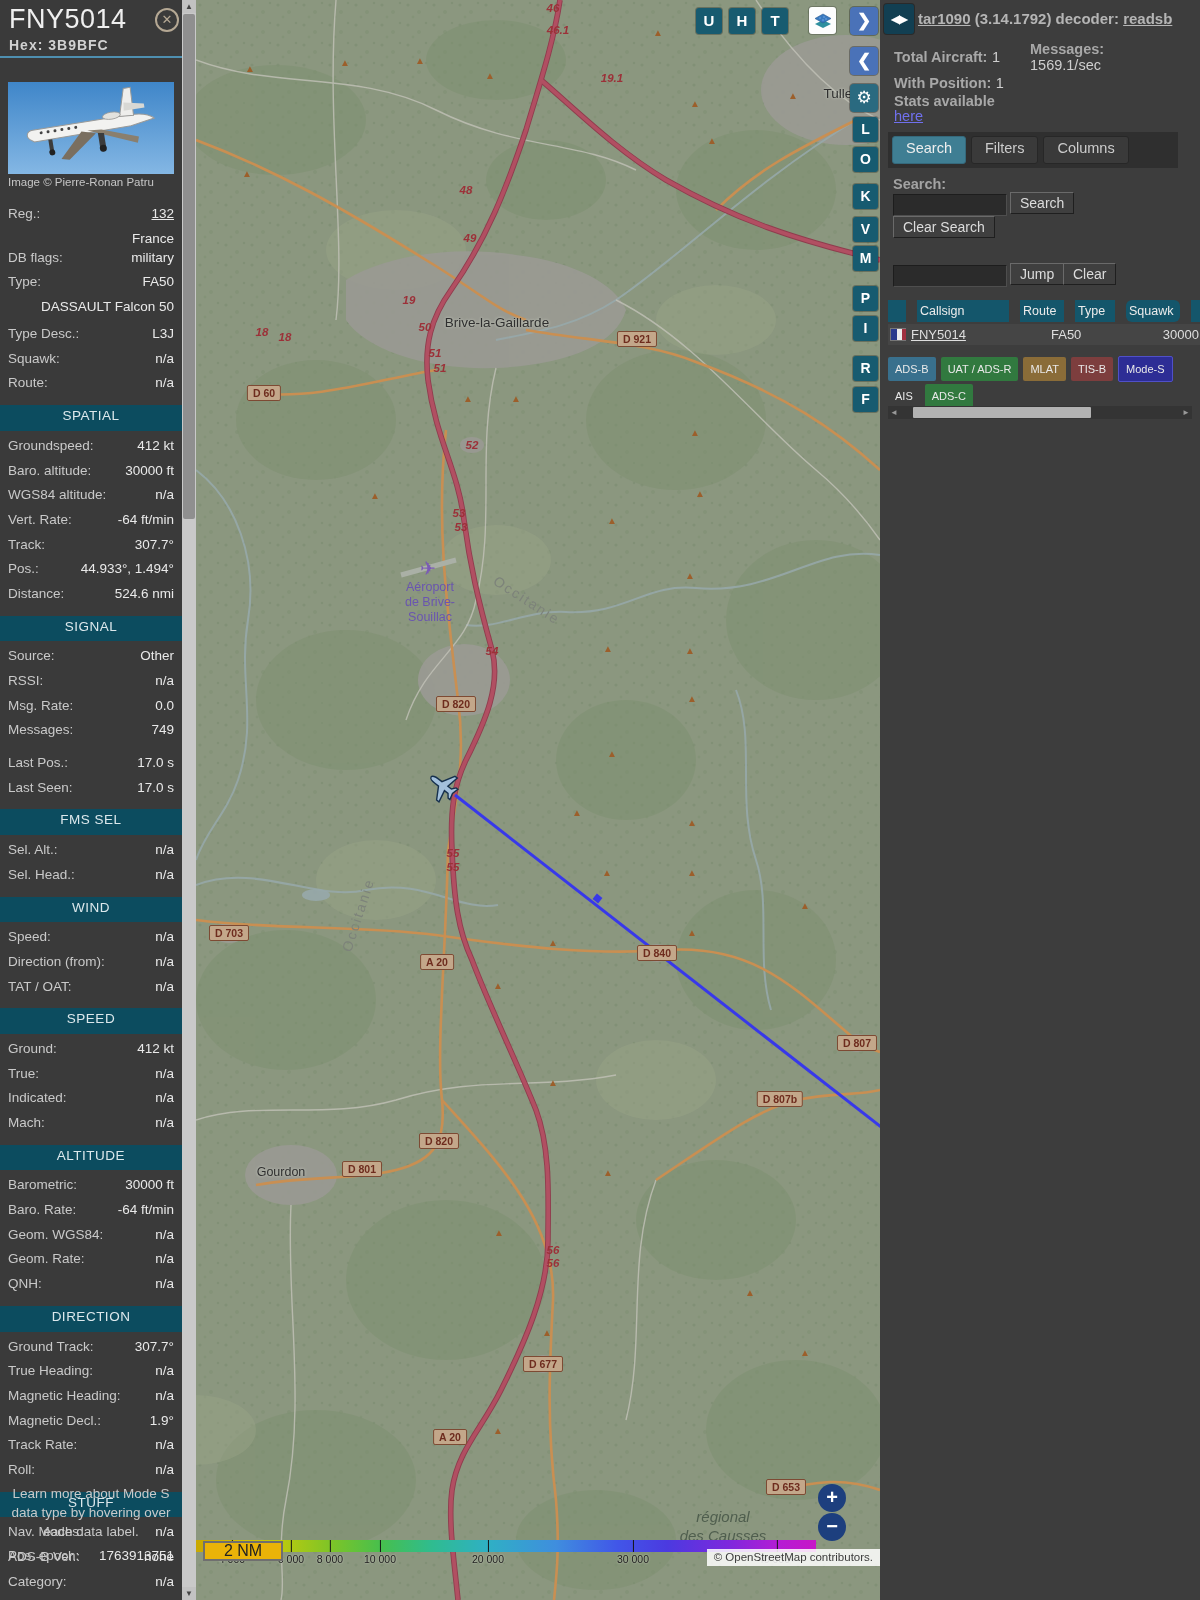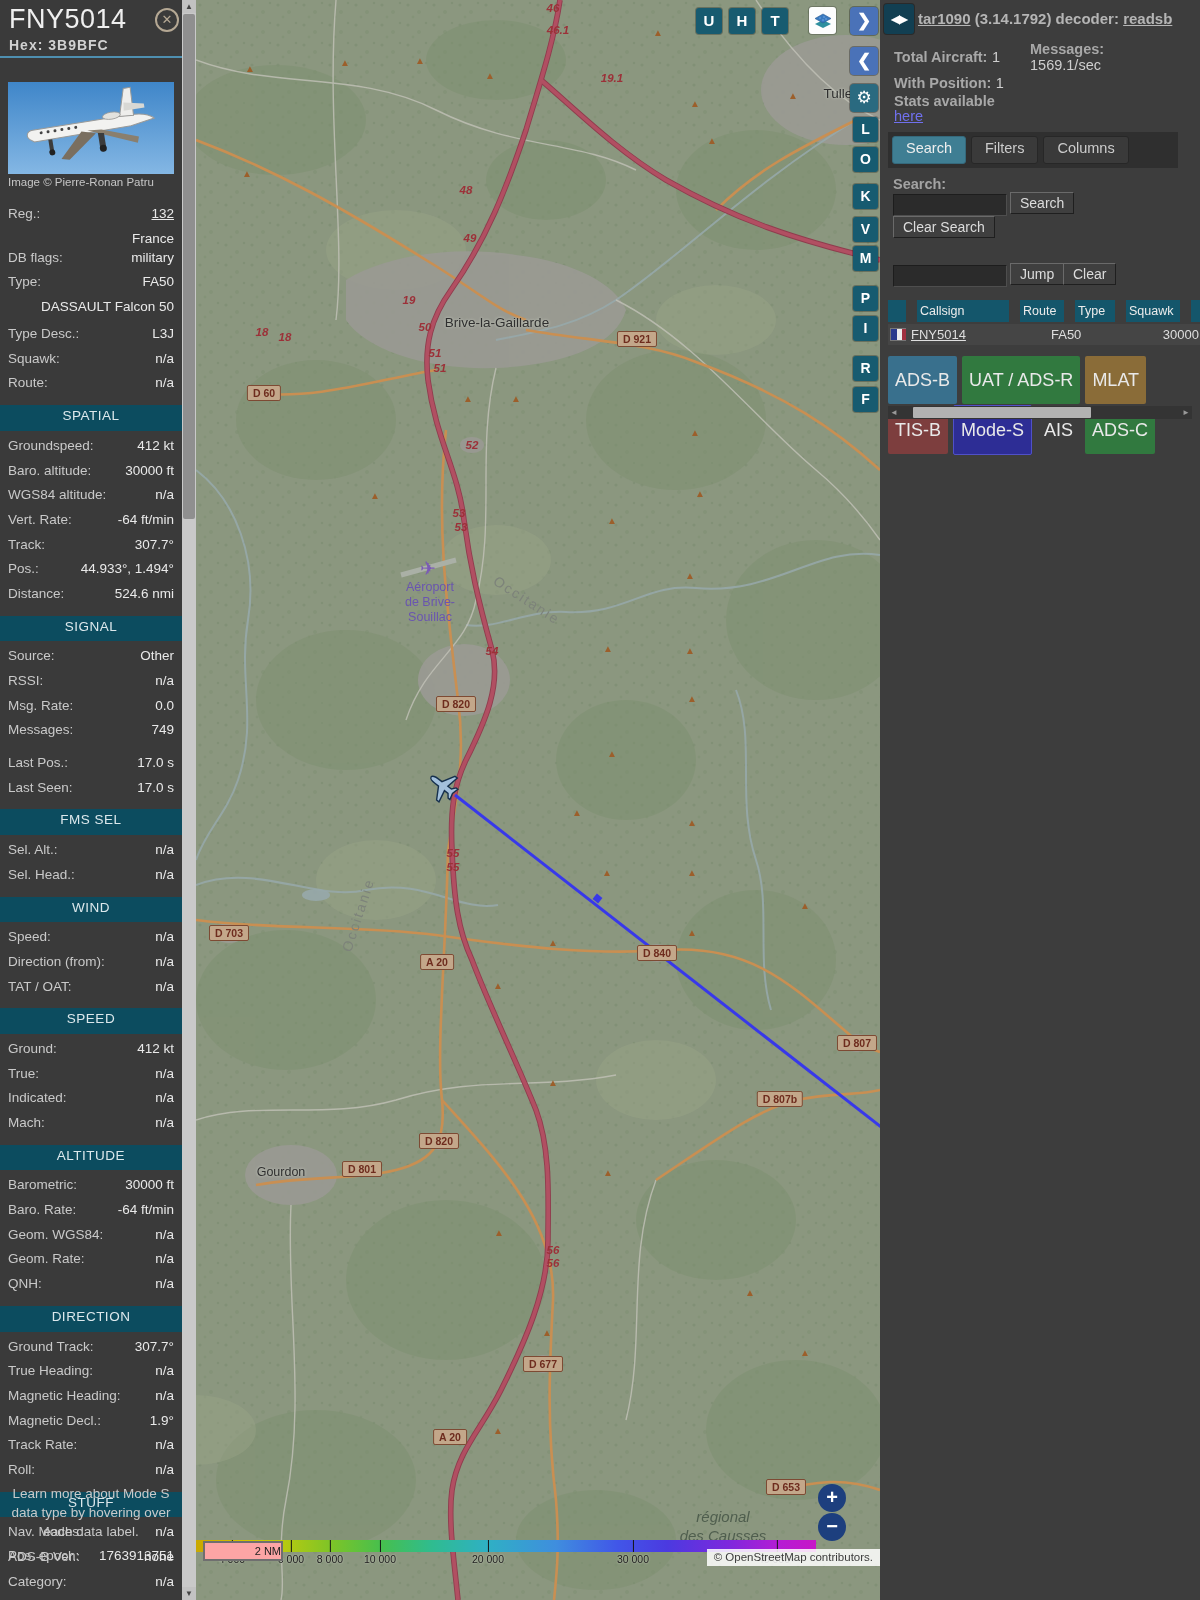--- a/index.html
+++ b/index.html
@@ -54,22 +54,22 @@
   .exitnum{position:absolute;transform:translate(-50%,-50%);color:#9c3038;font-style:italic;font-weight:bold;font-size:11.5px;white-space:nowrap;}
   .peak{position:absolute;transform:translate(-50%,-50%);color:#9c5f2b;font-size:10px;}
   .airport-label{position:absolute;text-align:center;color:#6a55b0;font-size:12.5px;line-height:15px;transform:translate(-50%,0);white-space:nowrap;}
   .airport-plane{position:absolute;color:#7a5ab5;font-size:19px;transform:translate(-50%,-50%);}
   .park{position:absolute;transform:translate(-50%,-50%);font-style:italic;font-size:15px;color:#4f5e4e;white-space:nowrap;}
   #alt-legend{position:absolute;left:0;top:1540px;width:620px;height:12px;
      background:linear-gradient(90deg,#c9a800 0%,#d2c300 8%,#b8ca10 14%,#7cc428 22%,#46bf4e 30%,#2fbc8f 38%,#2fb0c4 47%,#3f8ede 58%,#4156e8 68%,#4b3ae0 76%,#7e28dd 86%,#b51cd4 94%,#c716c7 100%);}
   .lg-tick{position:absolute;top:1540px;transform:translateX(-50%);display:flex;flex-direction:column;align-items:center;}
   .lg-line{width:1px;height:12px;background:#151515;}
   .lg-text{font-size:10.5px;color:#1c1c1c;margin-top:1px;text-shadow:0 0 2px rgba(228,230,218,.8);white-space:nowrap;}
-  #scalebox{position:absolute;left:7px;top:1541px;width:76px;height:16px;background:#fca5a5;border:2px solid #6f6f6f;
-     font-size:11px;color:#222;text-align:right;line-height:16px;}
+  #scalebox{position:absolute;left:7px;top:1541px;width:76px;height:16px;background:#eab308;border:2px solid #6f6f6f;
+     font-size:16px;color:#222;text-align:center;line-height:16px;}
   #osm-attrib{position:absolute;right:0;top:1549px;background:rgba(255,255,255,.85);color:#3c3c3c;
      font-size:11.5px;padding:2px 7px 3px 7px;white-space:nowrap;}
   #aircraft{position:absolute;left:227px;top:766px;width:40px;height:40px;cursor:pointer;}
   #trail-marker{position:absolute;left:398px;top:895px;width:7px;height:7px;background:#3838ea;transform:rotate(38deg);}
   
   #rpanel{position:absolute;left:880px;top:0;width:320px;height:1600px;background:#3d3d3d;color:#b9b9b9;}
   #rp-toggle{position:absolute;left:4px;top:4px;width:30px;height:30px;background:#123f52;border-radius:3px;color:#fff;
      font-size:12px;text-align:center;line-height:30px;cursor:pointer;letter-spacing:-1px;box-shadow:0 0 0 1px rgba(0,0,0,.3);}
   .rp-title{position:absolute;left:38px;top:10px;font-size:15px;font-weight:bold;color:#b5b5b5;white-space:nowrap;}
   .rp-title .lnk{text-decoration:underline;cursor:pointer;}
@@ -86,21 +86,21 @@
   #rp-table{position:absolute;left:8px;top:300px;width:312px;overflow:hidden;}
   .trh{display:flex;}
   .th{background:#14566b;color:#ececec;font-size:12.5px;padding:4px 3px;margin-right:11px;flex:none;
       white-space:nowrap;overflow:hidden;cursor:pointer;}
   .trd{display:flex;background:#454545;margin-top:2px;}
   .td{color:#dedede;font-size:13px;padding:3px 3px;margin-right:2px;flex:none;white-space:nowrap;overflow:hidden;}
   .flag{width:17px;height:11px;margin-top:2px;background:linear-gradient(90deg,#2a3a8c 33%,#ececec 33%,#ececec 66%,#a03040 66%);
       box-shadow:0 0 0 1px #777;}
   .cs-link{text-decoration:underline;cursor:pointer;}
   #chips{position:absolute;left:8px;top:356px;width:300px;line-height:24px;}
-  .chip{display:inline-block;padding:12px 7px;margin:0 5px 1px 0;border-radius:2px;color:#e9e9e9;font-size:18px;cursor:pointer;}
+  .chip{display:inline-block;padding:0px 7px;margin:0 5px 1px 0;border-radius:2px;color:#e9e9e9;font-size:11px;cursor:pointer;}
   #hscroll{position:absolute;left:8px;top:406px;width:304px;height:13px;background:#343434;}
   #hthumb{position:absolute;left:25px;top:1px;width:178px;height:11px;background:#b2b2b2;border-radius:1px;}
   .harr{position:absolute;top:0;width:12px;height:13px;color:#999;font-size:8px;line-height:13px;text-align:center;}
 </style>
 </head>
 <body>
 
 <div id="sidebar">
   <div class="sb-title">FNY5014</div>
   <div class="sb-close">✕</div>
@@ -731,21 +731,21 @@
   <button class="tbtn" style="left:130px;top:263px">Jump</button>
   <button class="tbtn" style="left:183px;top:263px">Clear</button>
 
   <div id="rp-table">
     <div class="trh">
 
     <div class="th" style="width: 12px;"></div>
         <div class="th" style="width: 86px;">Callsign</div>
         <div class="th" style="width: 38px;">Route</div>
         <div class="th" style="width: 34px;">Type</div>
-        <div class="th" style="width: 48px;">Squawk</div>
+        <div class="th" style="width: 48px; border-radius: 6px;">Squawk</div>
         <div class="th" style="width: 50px; text-align: right;">Alt. (ft)</div>
       </div>
     <div class="trd">
       <div class="td" style="width:12px">
           <div class="flag"></div>
         </div>
       <div class="td" style="width:86px"><span class="cs-link">FNY5014</span></div>
       <div class="td" style="width:38px"></div>
       <div class="td" style="width:34px">FA50</div>
       <div class="td" style="width:48px"></div>

